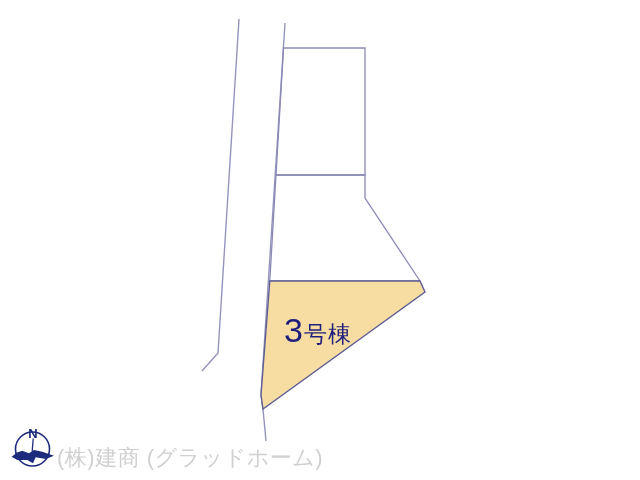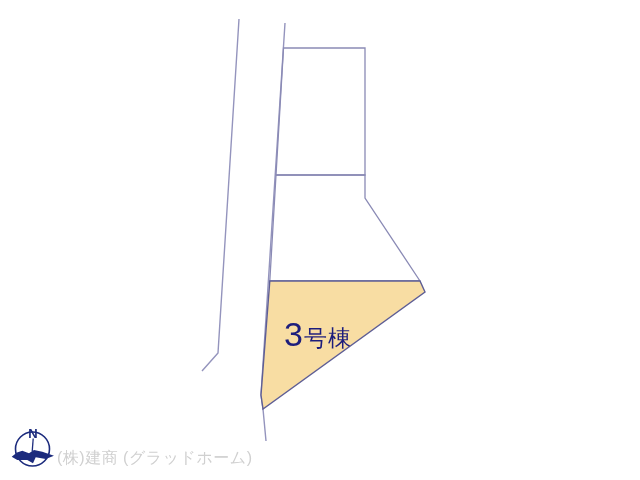--- a/index.html
+++ b/index.html
@@ -40,38 +40,38 @@
   .highlight-plot {
     fill: var(--highlight_fill, #f8dda3);
     stroke: var(--highlight_border, #5e5e95);
     stroke-width: 1.4;
     stroke-linejoin: miter;
   }
   #building-label {
     position: absolute;
     left: 284px;
     top: 312px;
-    line-height: 44px;
+    line-height: 36px;
     white-space: nowrap;
     color: var(--label_text, #1d1d7c);
     font-family: "Liberation Sans", "DejaVu Sans", sans-serif;
   }
   #building-label .label-num {
     font-size: 34px;
     letter-spacing: 1px;
   }
   #building-label .label-suffix {
     font-size: 23px;
     letter-spacing: 1px;
   }
   #footer-text {
     position: absolute;
     left: 57px;
     top: 448px;
-    font-size: 16px;
+    font-size: 22px;
     line-height: 20px;
     letter-spacing: 0.5px;
     color: var(--footer_text, #d0d0d0);
     white-space: nowrap;
   }
   #compass {
     position: absolute;
     left: 11px;
     top: 423px;
     width: 46px;

